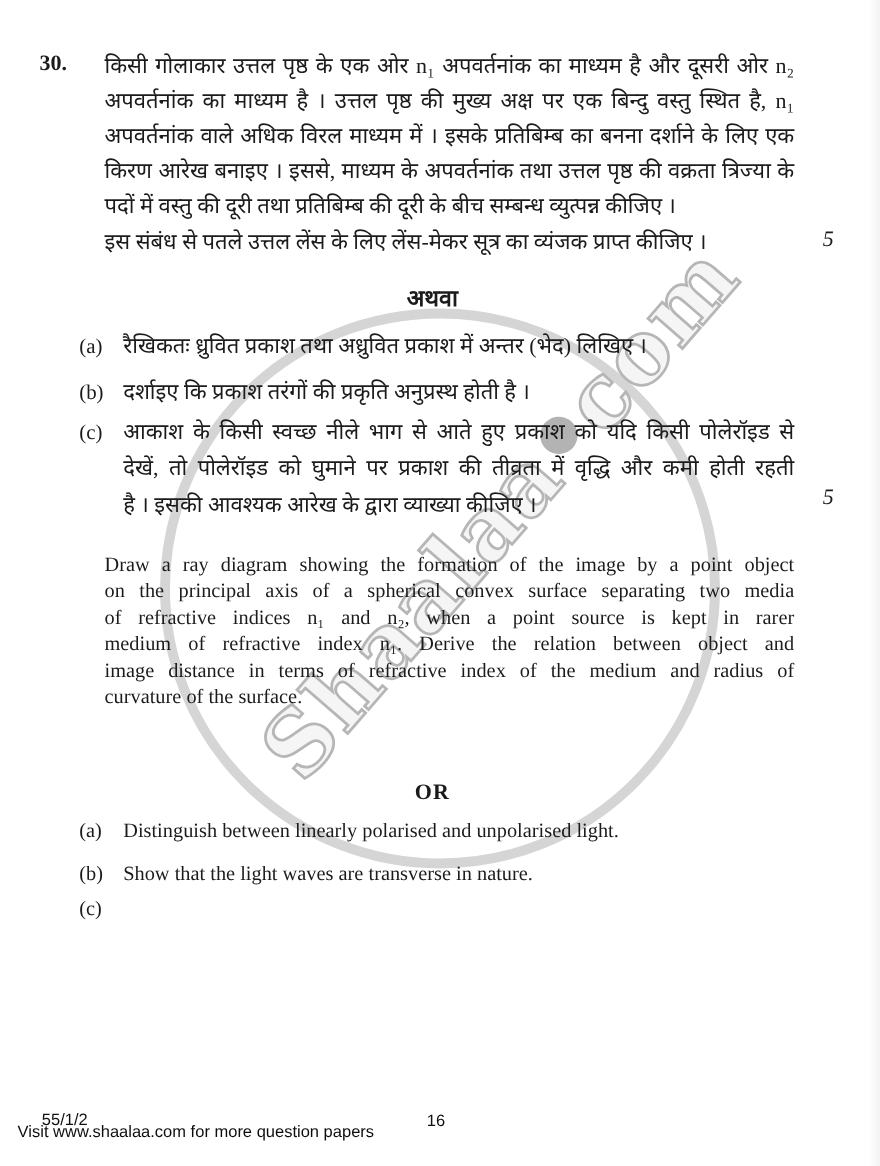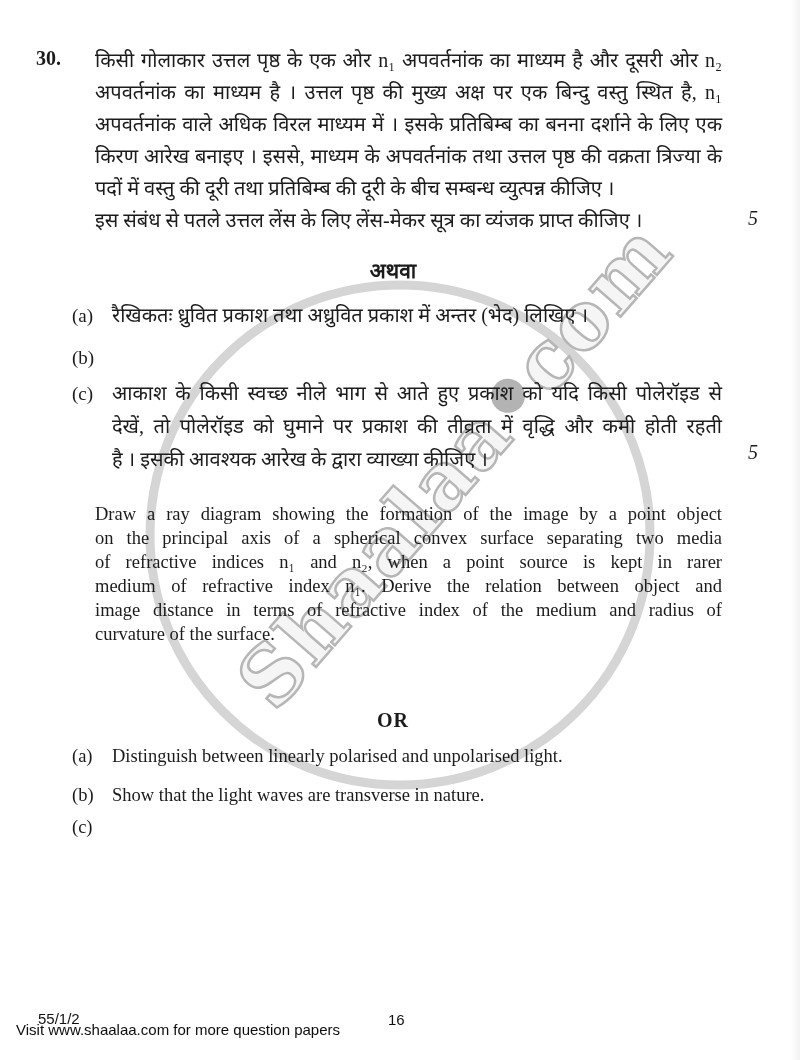--- a/index.html
+++ b/index.html
@@ -67,20 +67,23 @@
 
     <div class="part" style="top:299px;">
       <span class="plabel">(a)</span>
       <div class="pbody pb-h">
         <div class="hl ll">रैखिकतः ध्रुवित प्रकाश तथा अध्रुवित प्रकाश में अन्तर (भेद) लिखिए ।</div>
       </div>
     </div>
 
     <div class="part" style="top:341px;">
       <span class="plabel">(b)</span>
+      <div class="pbody pb-h">
+        <div class="hl ll">दर्शाइए कि प्रकाश तरंगों की प्रकृति अनुप्रस्थ होती है ।</div>
+      </div>
     </div>
 
     <div class="part" style="top:377px;">
       <span class="plabel">(c)</span>
       <div class="pbody pb-h">
         <div class="hl jl">आकाश के किसी स्वच्छ नीले भाग से आते हुए प्रकाश को यदि किसी पोलेरॉइड से</div>
         <div class="hl jl">देखें, तो पोलेरॉइड को घुमाने पर प्रकाश की तीव्रता में वृद्धि और कमी होती रहती</div>
         <div class="hl ll">है । इसकी आवश्यक आरेख के द्वारा व्याख्या कीजिए ।</div>
       </div>
     </div>

